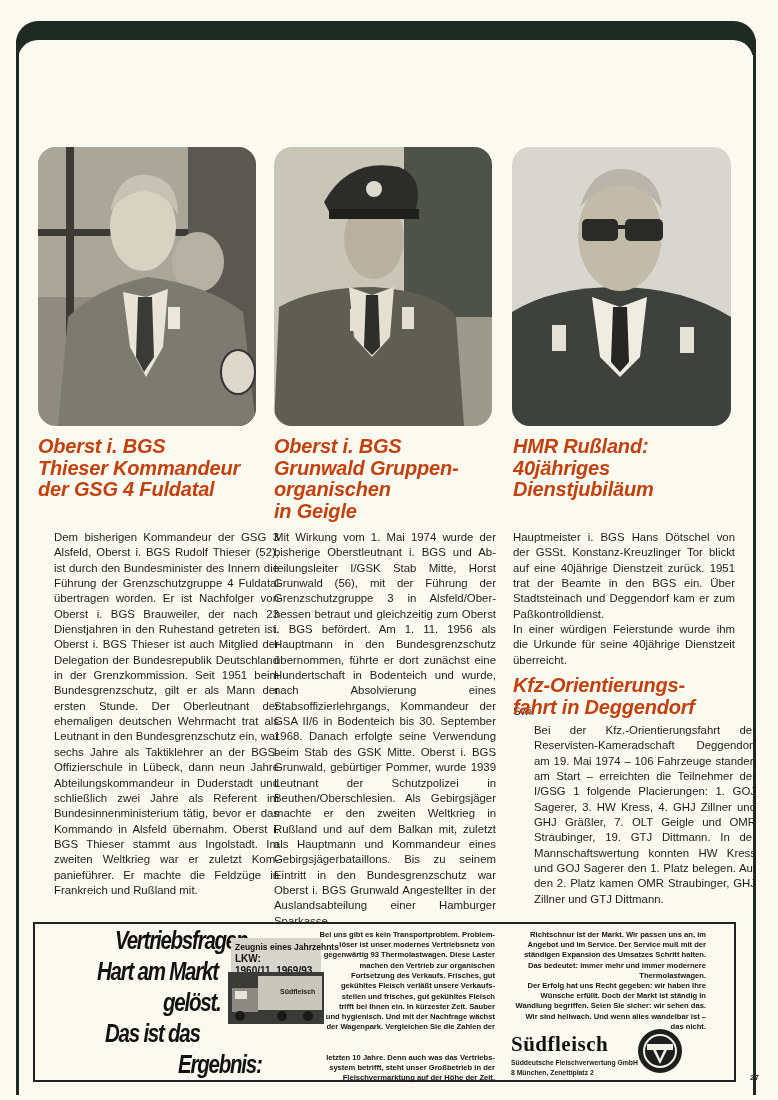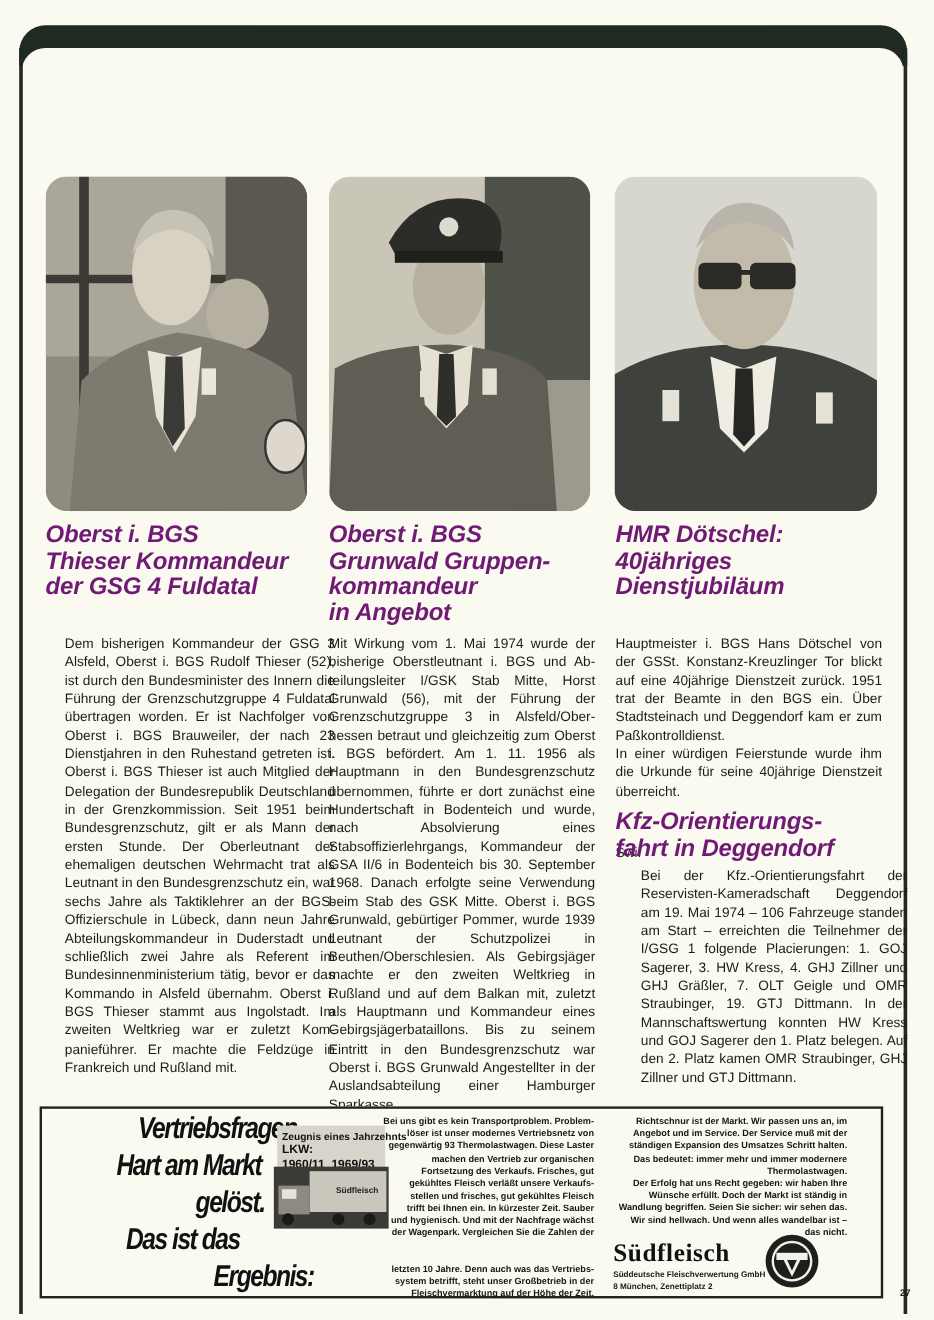--- a/index.html
+++ b/index.html
@@ -20,21 +20,21 @@
   .photo {
     position: absolute; top: 147px; height: 279px; border-radius: 18px; overflow: hidden;
   }
   .photo svg { width: 100%; height: 100%; display: block; }
   #photo-1 { left: 38px; width: 218px; }
   #photo-2 { left: 274px; width: 218px; }
   #photo-3 { left: 512px; width: 219px; }
 
   .headline {
     position: absolute; font-family: "Liberation Sans", sans-serif; font-weight: bold; font-style: italic;
-    font-size: 20px; line-height: 21.5px; color: #701a75; letter-spacing: -0.2px;
+    font-size: 20px; line-height: 21.5px; color: #c2410c; letter-spacing: -0.2px;
   }
   .body-text {
     position: absolute; font-size: 11.4px; line-height: 15.35px; text-align: justify; color: #1c1c1c;
     hyphens: manual;
   }
   .credit { text-align: left; margin-top: 36px; }
 
   #col1-headline { left: 38px; top: 436px; width: 240px; }
   #col1-body { left: 54px; top: 530px; width: 225px; }
   #col2-headline { left: 274px; top: 436px; width: 240px; }
@@ -134,30 +134,30 @@
   <div>der GSG 4 Fuldatal</div>
 </h2>
 <div id="col1-body" class="body-text">
   <p>Dem bisherigen Kommandeur der GSG 3 Alsfeld, Oberst i. BGS Rudolf Thieser (52), ist durch den Bundesminister des Innern die Führung der Grenzschutz­gruppe 4 Fuldatal übertragen worden. Er ist Nachfolger von Oberst i. BGS Brauweiler, der nach 23 Dienstjahren in den Ruhestand getreten ist. Oberst i. BGS Thieser ist auch Mitglied der De­legation der Bundesrepublik Deutsch­land in der Grenzkommission. Seit 1951 beim Bundesgrenzschutz, gilt er als Mann der ersten Stunde. Der Oberleut­nant der ehemaligen deutschen Wehr­macht trat als Leutnant in den Bundes­grenzschutz ein, war sechs Jahre als Taktiklehrer an der BGS-Offizierschule in Lübeck, dann neun Jahre Abteilungs­kommandeur in Duderstadt und schließ­lich zwei Jahre als Referent im Bundes­innenministerium tätig, bevor er das Kommando in Alsfeld übernahm. Oberst i. BGS Thieser stammt aus Ingolstadt. Im zweiten Weltkrieg war er zuletzt Kom­panieführer. Er machte die Feldzüge in Frankreich und Rußland mit.</p>
   <p class="credit">Text und Foto: owi</p>
 </div>
 
 <h2 id="col2-headline" class="headline">
   <div>Oberst i. BGS</div>
   <div>Grunwald Gruppen-</div>
-  <div>kommandeur</div>
-  <div>in Angebot</div>
+  <div>organischen</div>
+  <div>in Geigle</div>
 </h2>
 <div id="col2-body" class="body-text">
   <p>Mit Wirkung vom 1. Mai 1974 wurde der bisherige Oberstleutnant i. BGS und Ab­teilungsleiter I/GSK Stab Mitte, Horst Grunwald (56), mit der Führung der Grenzschutzgruppe 3 in Alsfeld/Ober­hessen betraut und gleichzeitig zum Oberst i. BGS befördert. Am 1. 11. 1956 als Hauptmann in den Bundesgrenz­schutz übernommen, führte er dort zu­nächst eine Hundertschaft in Boden­teich und wurde, nach Absolvierung ei­nes Stabsoffizierlehrgangs, Komman­deur der GSA II/6 in Bodenteich bis 30. September 1968. Danach erfolgte seine Verwendung beim Stab des GSK Mitte. Oberst i. BGS Grunwald, gebürtiger Pommer, wurde 1939 Leutnant der Schutzpolizei in Beuthen/Oberschlesi­en. Als Gebirgsjäger machte er den zweiten Weltkrieg in Rußland und auf dem Balkan mit, zuletzt als Hauptmann und Kommandeur eines Gebirgsjäger­bataillons. Bis zu seinem Eintritt in den Bundesgrenzschutz war Oberst i. BGS Grunwald Angestellter in der Auslands­abteilung einer Hamburger Sparkasse.</p>
   <p class="credit">Text und Foto: owi</p>
 </div>
 
 <h2 id="col3-headline" class="headline">
-  <div>HMR Dötschel:</div>
+  <div>HMR Rußland:</div>
   <div>40jähriges</div>
   <div>Dienstjubiläum</div>
 </h2>
 <div id="col3-body" class="body-text">
   <p>Hauptmeister i. BGS Hans Dötschel von der GSSt. Konstanz-Kreuzlinger Tor blickt auf eine 40jährige Dienstzeit zu­rück. 1951 trat der Beamte in den BGS ein. Über Stadtsteinach und Deggen­dorf kam er zum Paßkontrolldienst.</p>
   <p>In einer würdigen Feierstunde wurde ihm die Urkunde für seine 40jährige Dienstzeit überreicht.</p>
   <p class="credit">Swi.</p>
 </div>
 
 <h2 id="col3-headline2" class="headline">

